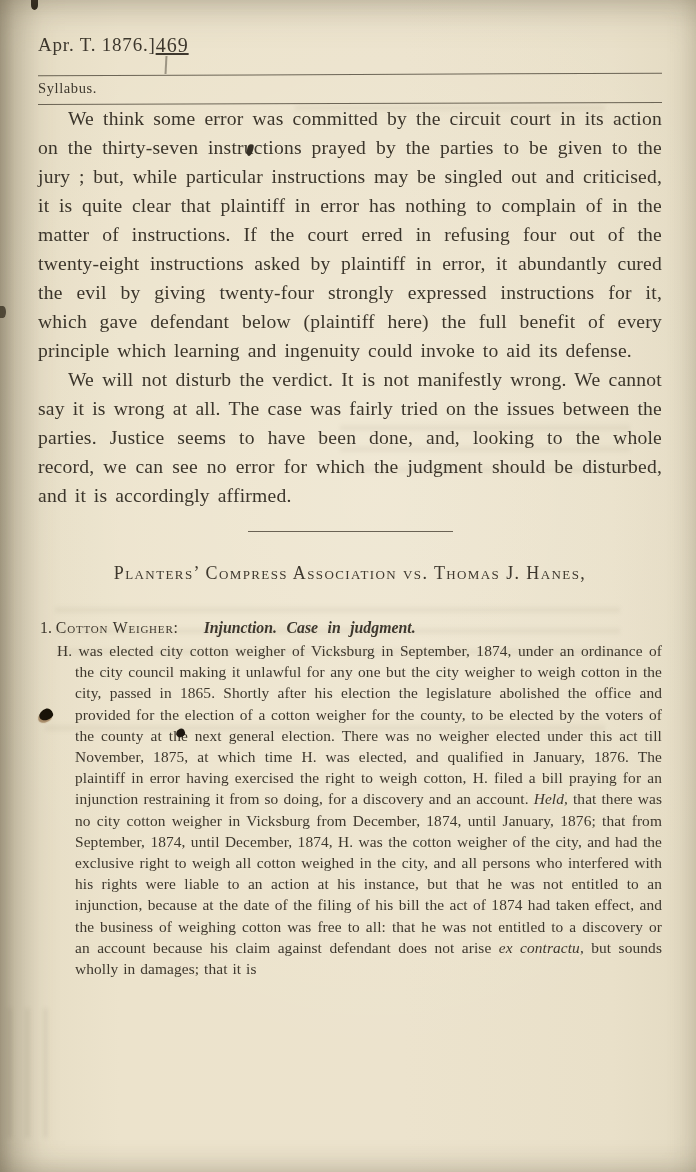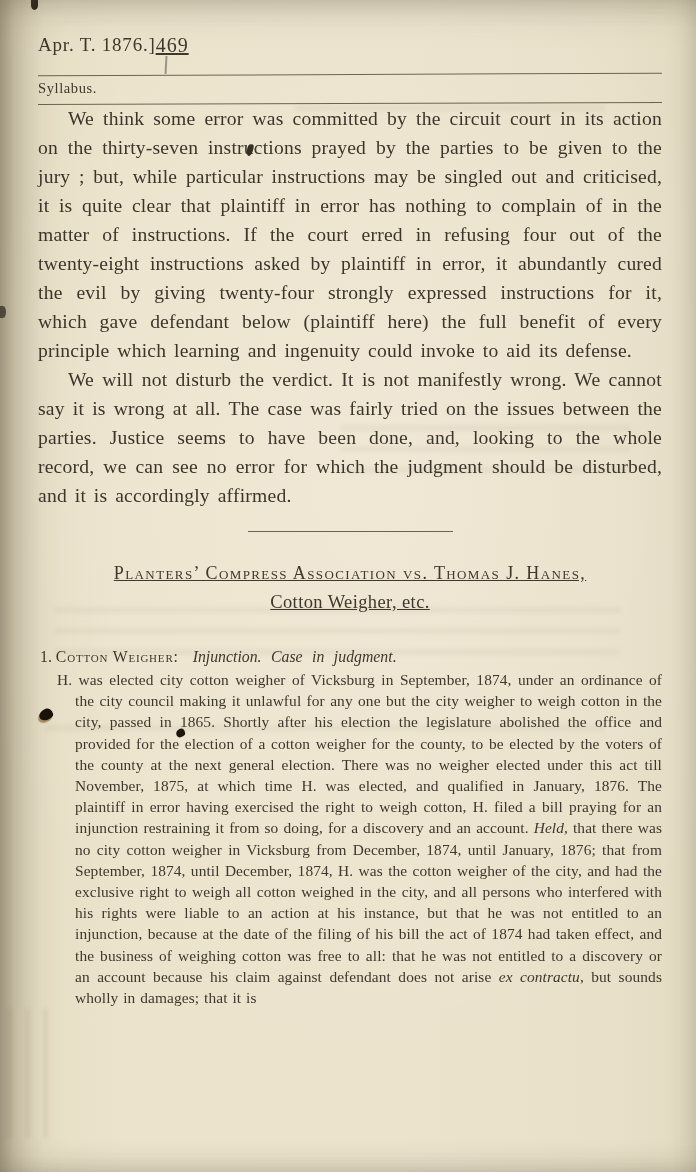--- a/index.html
+++ b/index.html
@@ -38,29 +38,29 @@
   
   .opinion p{
     margin:0;font-size:19.6px;line-height:29px;text-align:justify;
     text-indent:30px;word-spacing:.14em;letter-spacing:.2px;color:#3b352b;
   }
   .opinion p:first-child{}
 
   .short-rule{border:none;border-top:1.3px solid rgba(72,65,52,.8);width:205px;margin:21px auto 0;}
 
   
-  .case-head{text-align:center;margin-top:27px;line-height:29px;text-decoration:underline;}
+  .case-head{text-align:center;margin-top:27px;line-height:29px;}
   .case-title{font-variant-caps:small-caps;font-size:18px;letter-spacing:1.4px;white-space:nowrap;}
   .case-sub{font-size:18.5px;letter-spacing:.4px;}
 
   
   .headnote{margin-top:31px;color:#3d372d;}
   .hn-line1{font-size:15.8px;padding-left:2px;}
   .hn-topic{font-variant-caps:small-caps;letter-spacing:.8px;font-family:Liberation Serif, serif;}
-  .hn-catch{font-style:italic;margin-left:10px;word-spacing:.35em;}
+  .hn-catch{font-style:italic;margin-left:21px;word-spacing:.35em;font-weight:bold;}
   .hn-body{
     margin-top:3px;font-size:15.4px;line-height:21.2px;text-align:justify;
     padding-left:37px;text-indent:-18px;word-spacing:.06em;letter-spacing:.1px;
   }
   .it{font-style:italic;margin-top:13px;}
 
   
   .artifact{position:absolute;z-index:3;pointer-events:none;}
   .speck-top{left:31px;top:0;width:7px;height:10px;background:#241e15;border-radius:0 0 60% 60%;}
   .edge-mark{left:0;top:306px;width:6px;height:12px;background:rgba(48,41,30,.8);border-radius:0 60% 60% 0;}
@@ -102,21 +102,20 @@
 
     <div class="opinion">
       <p>We think some error was committed by the circuit court in its action on the thirty-seven instructions prayed by the parties to be given to the jury ; but, while particular instructions may be singled out and criticised, it is quite clear that plaintiff in error has nothing to complain of in the matter of instructions. If the court erred in refusing four out of the twenty-eight instructions asked by plaintiff in error, it abundantly cured the evil by giving twenty-four strongly expressed instructions for it, which gave defendant below (plaintiff here) the full benefit of every principle which learning and ingenuity could invoke to aid its defense.</p>
       <p>We will not disturb the verdict. It is not manifestly wrong. We cannot say it is wrong at all. The case was fairly tried on the issues between the parties. Justice seems to have been done, and, looking to the whole record, we can see no error for which the judgment should be disturbed, and it is accordingly affirmed.</p>
     </div>
 
     <hr class="short-rule">
 
     <div class="case-head">
       <div class="case-title">Planters’ Compress Association vs. Thomas J. Hanes,</div>
-      <div class="case-sub">Cotton Weigher, etc.</div>
     </div>
 
     <div class="headnote">
       <div class="hn-line1">
         <span>1.</span>
         <span class="hn-topic">Cotton Weigher:</span>
         <span class="hn-catch">Injunction.  Case in judgment.</span>
       </div>
       <div class="hn-body"><span>H. was elected city cotton weigher of Vicksburg in September, 1874, under an ordinance of the city council making it unlawful for any one but the city weigher to weigh cotton in the city, passed in 1865. Shortly after his election the legislature abolished the office and provided for the election of a cotton weigher for the county, to be elected by the voters of the county at the next general election. There was no weigher elected under this act till November, 1875, at which time H. was elected, and qualified in January, 1876. The plaintiff in error having exercised the right to weigh cotton, H. filed a bill praying for an injunction restraining it from so doing, for a discovery and an account. </span><span class="it">Held,</span><span> that there was no city cotton weigher in Vicksburg from December, 1874, until January, 1876; that from September, 1874, until December, 1874, H. was the cotton weigher of the city, and had the exclusive right to weigh all cotton weighed in the city, and all persons who interfered with his rights were liable to an action at his instance, but that he was not entitled to an injunction, because at the date of the filing of his bill the act of 1874 had taken effect, and the business of weighing cotton was free to all: that he was not entitled to a discovery or an account because his claim against defendant does not arise </span><span class="it">ex contractu</span><span>, but sounds wholly in damages; that it is</span></div>
     </div>

